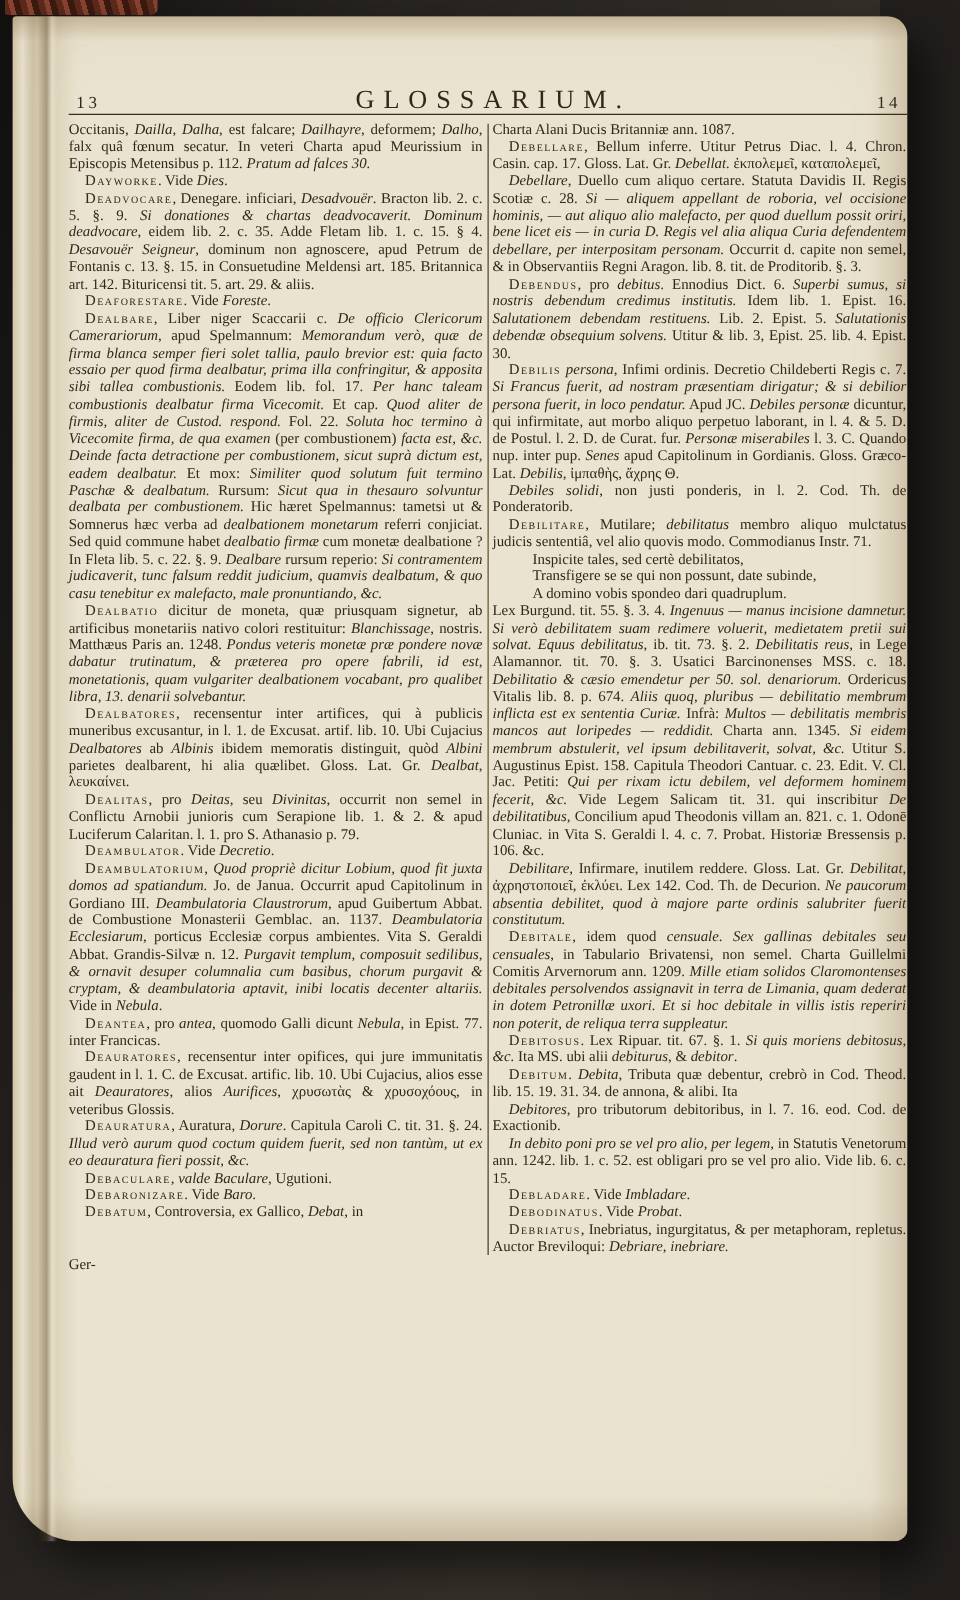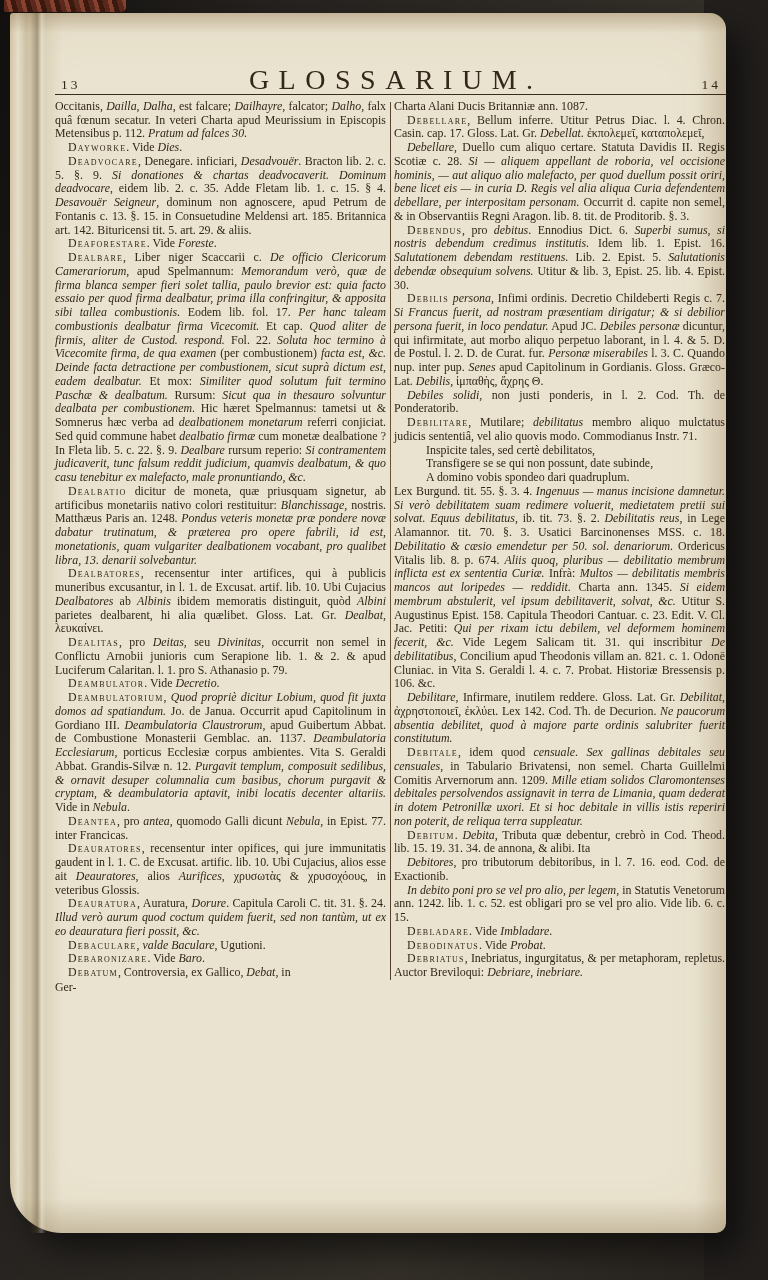--- a/index.html
+++ b/index.html
@@ -18,21 +18,21 @@
       #eae3cf;
     border-radius:3px 16px 10px 52px;
     box-shadow:14px 18px 34px rgba(0,0,0,.55), inset 0 0 60px rgba(120,100,60,.12);}
   .crease{position:absolute;left:20px;top:0;bottom:0;width:16px;
     background:linear-gradient(90deg,rgba(90,70,40,0),rgba(90,70,40,.38) 45%,rgba(255,255,245,.28) 72%,rgba(90,70,40,0));}
   .content{position:absolute;left:45px;top:60px;width:672px;
     font-family:"Liberation Serif","DejaVu Serif",serif;
     font-size:11.9px;line-height:13.75px;color:#33261a;}
   .header{display:flex;justify-content:space-between;align-items:baseline;padding:0 6px 0 6px;}
   .pagenum{font-size:13.5px;letter-spacing:3px;}
-  .title{font-size:28px;letter-spacing:.34em;text-indent:.34em;}
+  .title{font-size:21px;letter-spacing:.34em;text-indent:.34em;}
   .rule{border-bottom:1.7px solid #3a2c1c;margin-top:2px;}
   .cols{display:flex;margin-top:5px;}
   .col{width:331px;}
   .divider{width:1px;margin:2px 3px 0 4px;
     background:linear-gradient(180deg,#55422b,#6e5839 55%,#4e3c27);}
   .para{margin:0;text-align:justify;hyphens:none;}
   .entry,.sub{text-indent:13px;}
   .hw{font-variant:small-caps;letter-spacing:1.2px;}
   .verse{margin:0 0 0 32px;}
   .catchword{text-align:left;padding-right:52px;margin-top:1px;}
@@ -47,21 +47,21 @@
     <div class="crease"></div>
     <div class="content">
       <div class="header">
         <span class="pagenum">13</span>
         <span class="title">GLOSSARIUM.</span>
         <span class="pagenum">14</span>
       </div>
       <div class="rule"></div>
       <div class="cols">
         <div class="col" id="col-left">
-            <p class="para cont"><span>Occitanis, </span><i>Dailla</i><span>, </span><i>Dalha</i><span>, est falcare; </span><i>Dailhayre</i><span>, falcator; </span><i>Dalho</i><span>, falx quâ fœnum secatur. In veteri Charta apud Meurissium in Episcopis Metensibus p. 112. </span><i>Pratum ad falces 30.</i></p>
+            <p class="para cont"><span>Occitanis, </span><i>Dailla</i><span>, </span><i>Dalha</i><span>, est falcare; </span><i>Dailhayre</i><span>, deformem; </span><i>Dalho</i><span>, falx quâ fœnum secatur. In veteri Charta apud Meurissium in Episcopis Metensibus p. 112. </span><i>Pratum ad falces 30.</i></p>
             <p class="para entry"><span class="hw">Dayworke</span><span>. Vide </span><i>Dies</i><span>.</span></p>
             <p class="para entry"><span class="hw">Deadvocare</span><span>, Denegare. inficiari, </span><i>Desadvouër</i><span>. Bracton lib. 2. c. 5. §. 9. </span><i>Si donationes &amp; chartas deadvocaverit. Dominum deadvocare</i><span>, eidem lib. 2. c. 35. Adde Fletam lib. 1. c. 15. § 4. </span><i>Desavouër Seigneur</i><span>, dominum non agnoscere, apud Petrum de Fontanis c. 13. §. 15. in Consuetudine Meldensi art. 185. Britannica art. 142. Bituricensi tit. 5. art. 29. &amp; aliis.</span></p>
             <p class="para entry"><span class="hw">Deaforestare</span><span>. Vide </span><i>Foreste</i><span>.</span></p>
             <p class="para entry"><span class="hw">Dealbare</span><span>, Liber niger Scaccarii c. </span><i>De officio Clericorum Camerariorum</i><span>, apud Spelmannum: </span><i>Memorandum verò, quæ de firma blanca semper fieri solet tallia, paulo brevior est: quia facto essaio per quod firma dealbatur, prima illa confringitur, &amp; apposita sibi tallea combustionis.</i><span> Eodem lib. fol. 17. </span><i>Per hanc taleam combustionis dealbatur firma Vicecomit.</i><span> Et cap. </span><i>Quod aliter de firmis, aliter de Custod. respond.</i><span> Fol. 22. </span><i>Soluta hoc termino à Vicecomite firma, de qua examen</i><span> (per combustionem) </span><i>facta est, &amp;c. Deinde facta detractione per combustionem, sicut suprà dictum est, eadem dealbatur.</i><span> Et mox: </span><i>Similiter quod solutum fuit termino Paschæ &amp; dealbatum.</i><span> Rursum: </span><i>Sicut qua in thesauro solvuntur dealbata per combustionem.</i><span> Hic hæret Spelmannus: tametsi ut &amp; Somnerus hæc verba ad </span><i>dealbationem monetarum</i><span> referri conjiciat. Sed quid commune habet </span><i>dealbatio firmæ</i><span> cum monetæ dealbatione ? In Fleta lib. 5. c. 22. §. 9. </span><i>Dealbare</i><span> rursum reperio: </span><i>Si contramentem judicaverit, tunc falsum reddit judicium, quamvis dealbatum, &amp; quo casu tenebitur ex malefacto, male pronuntiando, &amp;c.</i></p>
             <p class="para entry"><span class="hw">Dealbatio</span><span> dicitur de moneta, quæ priusquam signetur, ab artificibus monetariis nativo colori restituitur: </span><i>Blanchissage</i><span>, nostris. Matthæus Paris an. 1248. </span><i>Pondus veteris monetæ præ pondere novæ dabatur trutinatum, &amp; præterea pro opere fabrili, id est, monetationis, quam vulgariter dealbationem vocabant, pro qualibet libra, 13. denarii solvebantur.</i></p>
             <p class="para entry"><span class="hw">Dealbatores</span><span>, recensentur inter artifices, qui à publicis muneribus excusantur, in l. 1. de Excusat. artif. lib. 10. Ubi Cujacius </span><i>Dealbatores</i><span> ab </span><i>Albinis</i><span> ibidem memoratis distinguit, quòd </span><i>Albini</i><span> parietes dealbarent, hi alia quælibet. Gloss. Lat. Gr. </span><i>Dealbat</i><span>, λευκαίνει.</span></p>
             <p class="para entry"><span class="hw">Dealitas</span><span>, pro </span><i>Deitas</i><span>, seu </span><i>Divinitas</i><span>, occurrit non semel in Conflictu Arnobii junioris cum Serapione lib. 1. &amp; 2. &amp; apud Luciferum Calaritan. l. 1. pro S. Athanasio p. 79.</span></p>
             <p class="para entry"><span class="hw">Deambulator</span><span>. Vide </span><i>Decretio</i><span>.</span></p>
             <p class="para entry"><span class="hw">Deambulatorium</span><span>, </span><i>Quod propriè dicitur Lobium, quod fit juxta domos ad spatiandum.</i><span> Jo. de Janua. Occurrit apud Capitolinum in Gordiano III. </span><i>Deambulatoria Claustrorum</i><span>, apud Guibertum Abbat. de Combustione Monasterii Gemblac. an. 1137. </span><i>Deambulatoria Ecclesiarum</i><span>, porticus Ecclesiæ corpus ambientes. Vita S. Geraldi Abbat. Grandis-Silvæ n. 12. </span><i>Purgavit templum, composuit sedilibus, &amp; ornavit desuper columnalia cum basibus, chorum purgavit &amp; cryptam, &amp; deambulatoria aptavit, inibi locatis decenter altariis.</i><span> Vide in </span><i>Nebula</i><span>.</span></p>
             <p class="para entry"><span class="hw">Deantea</span><span>, pro </span><i>antea</i><span>, quomodo Galli dicunt </span><i>Nebula</i><span>, in Epist. 77. inter Francicas.</span></p>
@@ -81,20 +81,21 @@
             <p class="para sub"><i>Debiles solidi</i><span>, non justi ponderis, in l. 2. Cod. Th. de Ponderatorib.</span></p>
             <p class="para entry"><span class="hw">Debilitare</span><span>, Mutilare; </span><i>debilitatus</i><span> membro aliquo mulctatus judicis sententiâ, vel alio quovis modo. Commodianus Instr. 71.</span></p>
             <div class="verse">
               <div>Inspicite tales, sed certè debilitatos,</div>
               <div>Transfigere se se qui non possunt, date subinde,</div>
               <div>A domino vobis spondeo dari quadruplum.</div>
             </div>
             <p class="para cont"><span>Lex Burgund. tit. 55. §. 3. 4. </span><i>Ingenuus — manus incisione damnetur. Si verò debilitatem suam redimere voluerit, medietatem pretii sui solvat. Equus debilitatus</i><span>, ib. tit. 73. §. 2. </span><i>Debilitatis reus</i><span>, in Lege Alamannor. tit. 70. §. 3. Usatici Barcinonenses MSS. c. 18. </span><i>Debilitatio &amp; cæsio emendetur per 50. sol. denariorum.</i><span> Ordericus Vitalis lib. 8. p. 674. </span><i>Aliis quoq, pluribus — debilitatio membrum inflicta est ex sententia Curiæ.</i><span> Infrà: </span><i>Multos — debilitatis membris mancos aut loripedes — reddidit.</i><span> Charta ann. 1345. </span><i>Si eidem membrum abstulerit, vel ipsum debilitaverit, solvat, &amp;c.</i><span> Utitur S. Augustinus Epist. 158. Capitula Theodori Cantuar. c. 23. Edit. V. Cl. Jac. Petiti: </span><i>Qui per rixam ictu debilem, vel deformem hominem fecerit, &amp;c.</i><span> Vide Legem Salicam tit. 31. qui inscribitur </span><i>De debilitatibus</i><span>, Concilium apud Theodonis villam an. 821. c. 1. Odonē Cluniac. in Vita S. Geraldi l. 4. c. 7. Probat. Historiæ Bressensis p. 106. &amp;c.</span></p>
             <p class="para sub"><i>Debilitare</i><span>, Infirmare, inutilem reddere. Gloss. Lat. Gr. </span><i>Debilitat</i><span>, ἀχρηστοποιεῖ, ἐκλύει. Lex 142. Cod. Th. de Decurion. </span><i>Ne paucorum absentia debilitet, quod à majore parte ordinis salubriter fuerit constitutum.</i></p>
             <p class="para entry"><span class="hw">Debitale</span><span>, idem quod </span><i>censuale</i><span>. </span><i>Sex gallinas debitales seu censuales</i><span>, in Tabulario Brivatensi, non semel. Charta Guillelmi Comitis Arvernorum ann. 1209. </span><i>Mille etiam solidos Claromontenses debitales persolvendos assignavit in terra de Limania, quam dederat in dotem Petronillæ uxori. Et si hoc debitale in villis istis reperiri non poterit, de reliqua terra suppleatur.</i></p>
+            <p class="para entry"><span class="hw">Debitosus</span><span>. Lex Ripuar. tit. 67. §. 1. </span><i>Si quis moriens debitosus, &amp;c.</i><span> Ita MS. ubi alii </span><i>debiturus</i><span>, &amp; </span><i>debitor</i><span>.</span></p>
             <p class="para entry"><span class="hw">Debitum</span><span>. </span><i>Debita</i><span>, Tributa quæ debentur, crebrò in Cod. Theod. lib. 15. 19. 31. 34. de annona, &amp; alibi. Ita</span></p>
             <p class="para sub"><i>Debitores</i><span>, pro tributorum debitoribus, in l. 7. 16. eod. Cod. de Exactionib.</span></p>
             <p class="para sub"><i>In debito poni pro se vel pro alio, per legem</i><span>, in Statutis Venetorum ann. 1242. lib. 1. c. 52. est obligari pro se vel pro alio. Vide lib. 6. c. 15.</span></p>
             <p class="para entry"><span class="hw">Debladare</span><span>. Vide </span><i>Imbladare</i><span>.</span></p>
             <p class="para entry"><span class="hw">Debodinatus</span><span>. Vide </span><i>Probat</i><span>.</span></p>
             <p class="para entry"><span class="hw">Debriatus</span><span>, Inebriatus, ingurgitatus, &amp; per metaphoram, repletus. Auctor Breviloqui: </span><i>Debriare, inebriare.</i></p>
           </div>
       </div>
       <div class="catchword">Ger-</div>
     </div>

